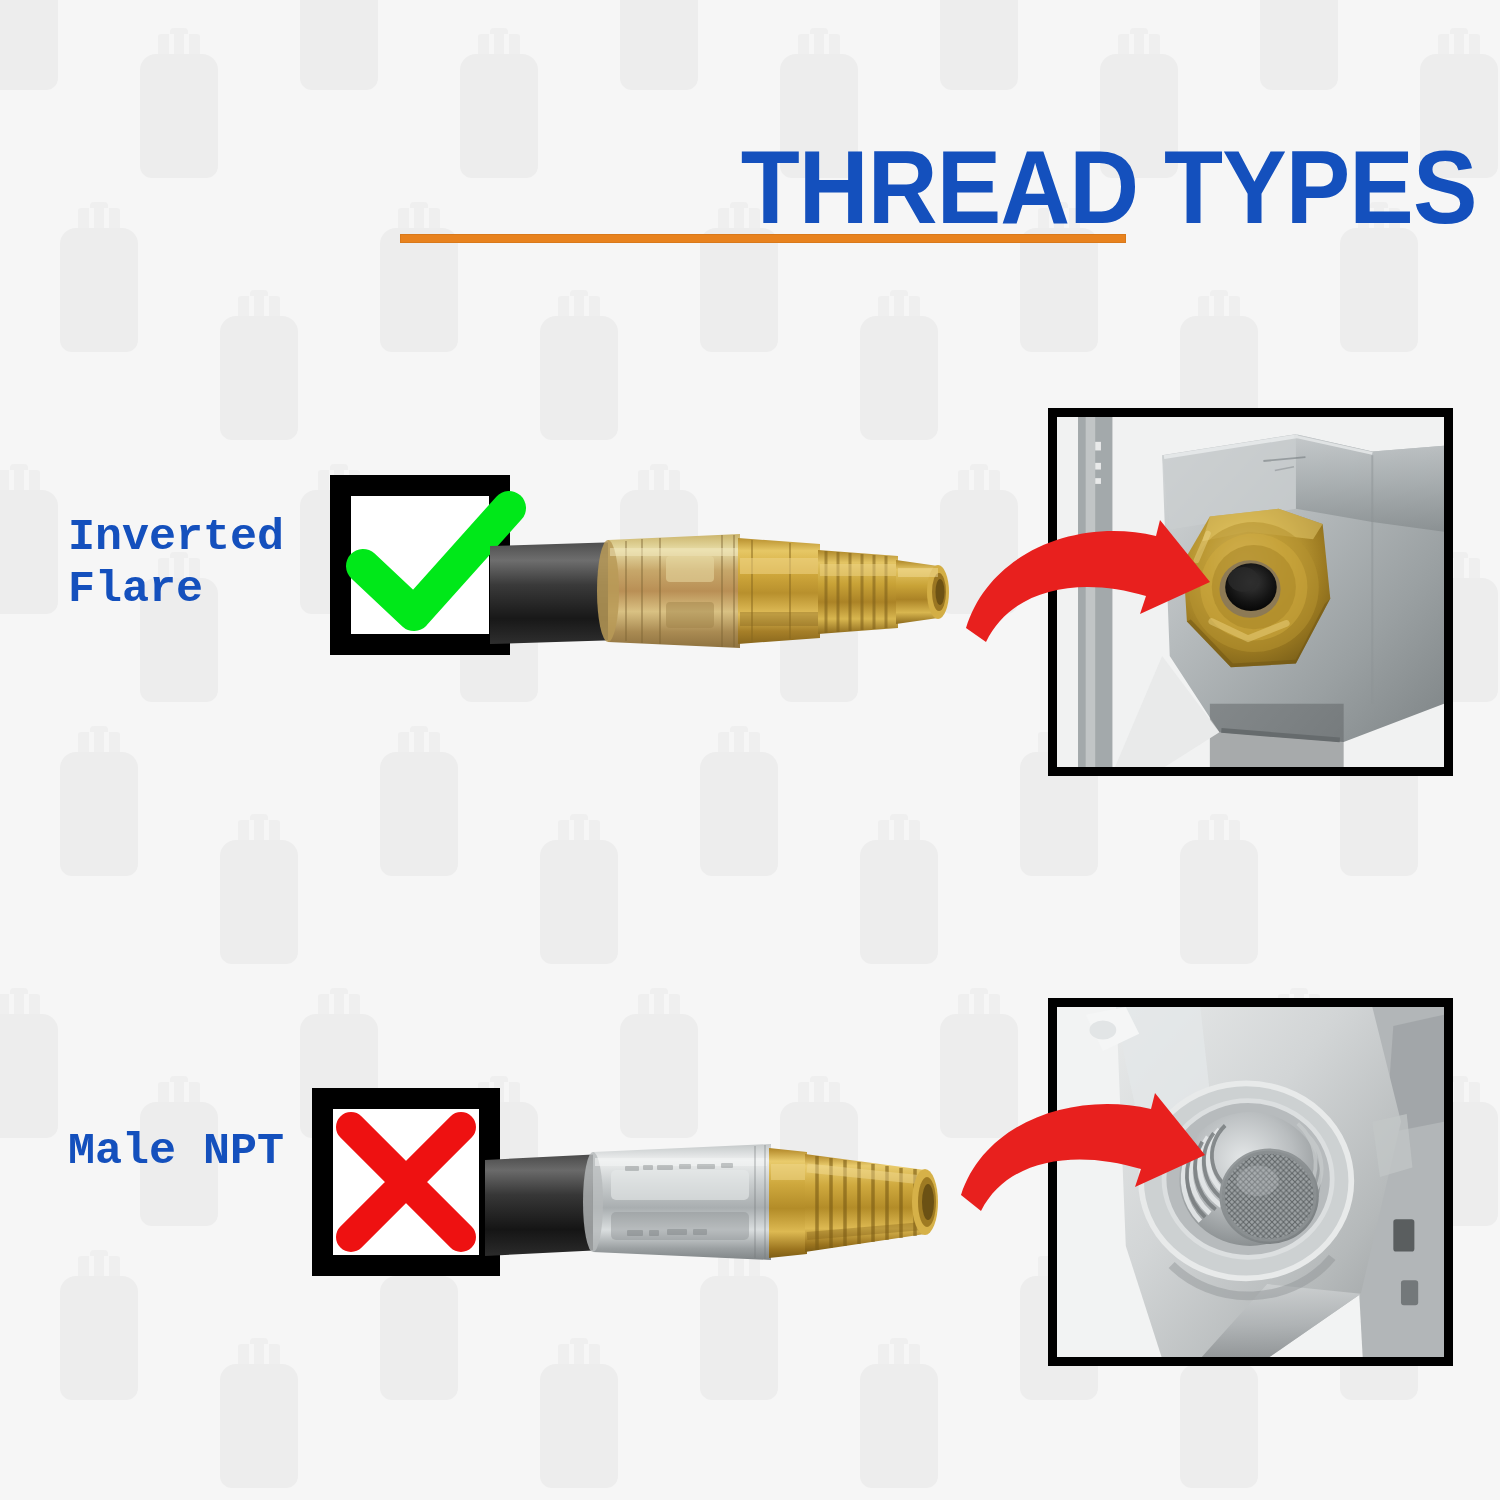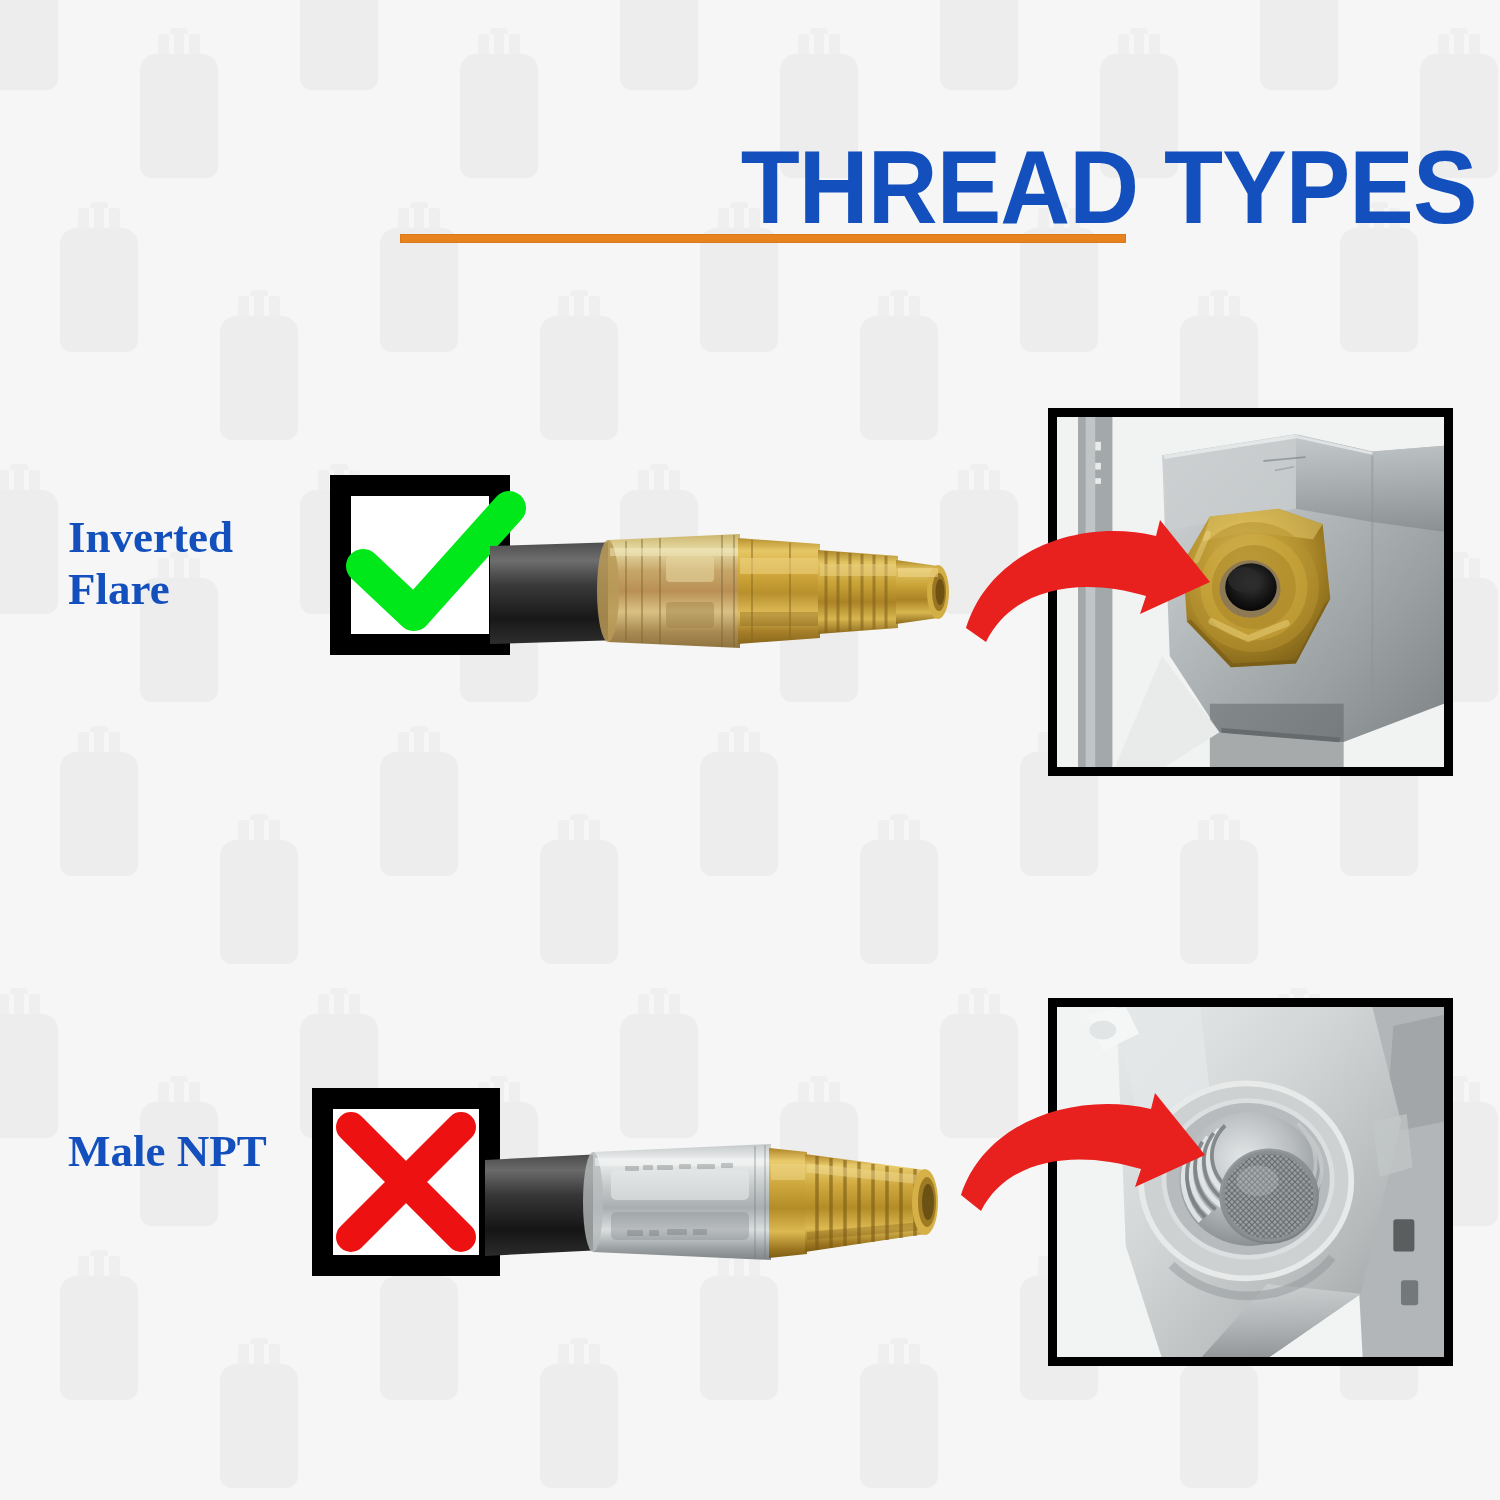--- a/index.html
+++ b/index.html
@@ -99,21 +99,21 @@
     position: absolute;
     left: 0;
     width: 1500px;
   }
   .row-inverted { top: 400px; height: 390px; }
   .row-npt      { top: 990px; height: 390px; }
 
   
   .row-label {
     position: absolute;
-    font-family: Liberation Serif, serif;
+    font-family: Liberation Mono, monospace;
     font-weight: 700;
     font-size: 45px;
     line-height: 1.15;
     color: #1450bd;
     white-space: pre-line;
   }
   .row-inverted .row-label { left: 68px; top: 112px; }
   .row-npt .row-label      { left: 68px; top: 136px; }
 
   

